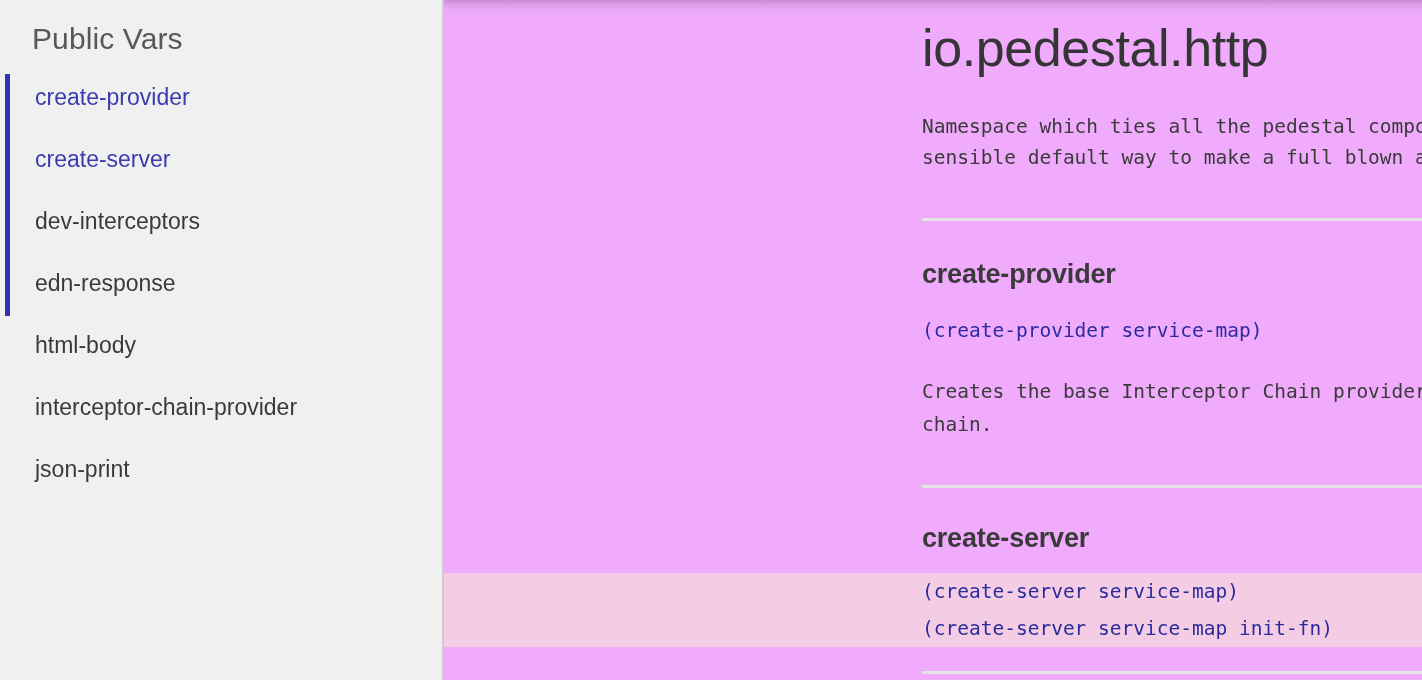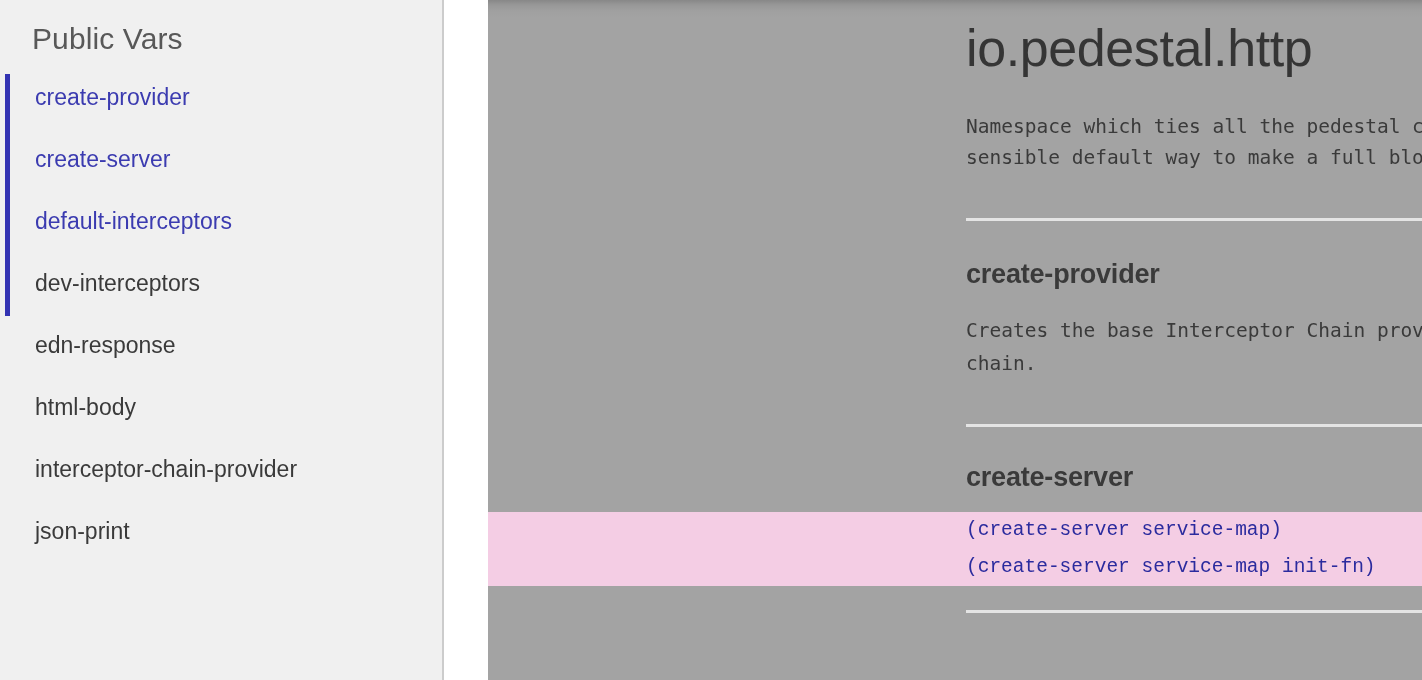--- a/index.html
+++ b/index.html
@@ -11,21 +11,20 @@
     background: #ffffff;
     font-family: "Liberation Sans", sans-serif;
   }
 
   #app {
     position: relative;
     width: 1422px;
     height: 680px;
     display: flex;
     overflow: hidden;
-    gap: 44px;
   }
 
   
   #sidebar {
     position: relative;
     width: 444px;
     min-width: 444px;
     height: 680px;
     background: #f0f0f0;
     border-right: 2px solid #cccccc;
@@ -72,21 +71,21 @@
     padding-top: 16px;
   }
   .nav-item.is-link .nav-label { color: #3b3bb0; }
   .nav-item.is-plain .nav-label { color: #3a3a3a; }
 
   
   #main {
     position: relative;
     flex: 1 1 auto;
     height: 680px;
-    background: #a3a3a3;
+    background: #f0abfc;
     overflow: hidden;
   }
 
   #top-shadow {
     position: absolute;
     top: 0; left: 0; right: 0;
     height: 18px;
     background: linear-gradient(to bottom,
         rgba(0,0,0,0.17) 0%,
         rgba(0,0,0,0.07) 28%,
@@ -160,44 +159,41 @@
     white-space: pre;
   }
 
   
   .sp-rule-1 { margin-top: 45px; }
   .sp-name-1 { margin-top: 40px; }
   .sp-sig-1  { margin-top: 24px; }
   .sp-doc-1  { margin-top: 26px; }
   .sp-rule-2 { margin-top: 44px; }
   .sp-name-2 { margin-top: 37px; }
-  .sp-sig-2  { margin-top: 21px; font-family: Liberation Mono, monospace; }
+  .sp-sig-2  { margin-top: 21px; }
   .sp-rule-3 { margin-top: 24px; }
 </style>
 </head>
 <body>
 
 <div id="app">
 
   <aside id="sidebar">
 
     <div id="sidebar-heading">Public Vars</div>
 
     <nav id="nav-wrap">
       <div id="active-bar"></div>
 
       <a class="nav-item is-link" href="#">
         <span class="nav-label">create-provider</span>
       </a>
       <a class="nav-item is-link" href="#">
         <span class="nav-label">create-server</span>
       </a>
-      <a class="nav-item is-link" href="#">
-        <span class="nav-label">default-interceptors</span>
-      </a>
       <a class="nav-item is-plain" href="#">
         <span class="nav-label">dev-interceptors</span>
       </a>
       <a class="nav-item is-plain" href="#">
         <span class="nav-label">edn-response</span>
       </a>
       <a class="nav-item is-plain" href="#">
         <span class="nav-label">html-body</span>
       </a>
       <a class="nav-item is-plain" href="#">
@@ -216,20 +212,21 @@
 
       <h1 id="ns-title">io.pedestal.http</h1>
 
       <div id="ns-doc" class="mono">Namespace which ties all the pedestal components together in a
 sensible default way to make a full blown application.</div>
 
       <hr class="rule sp-rule-1">
 
       <h2 class="var-name sp-name-1">create-provider</h2>
 
+      <div class="sig-block mono sp-sig-1">(create-provider service-map)</div>
 
       <div class="var-doc mono sp-doc-1">Creates the base Interceptor Chain provider, connecting a backend
 chain.</div>
 
       <hr class="rule sp-rule-2">
 
       <h2 class="var-name sp-name-2">create-server</h2>
 
       <div class="sig-block mono highlighted sp-sig-2">(create-server service-map)
 (create-server service-map init-fn)</div>

